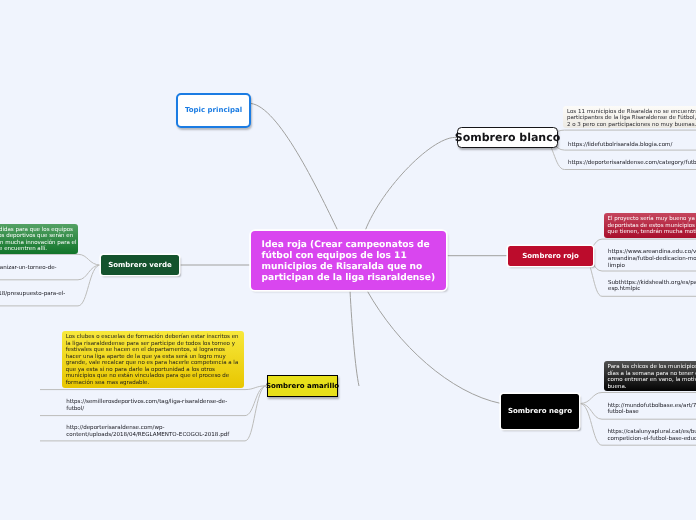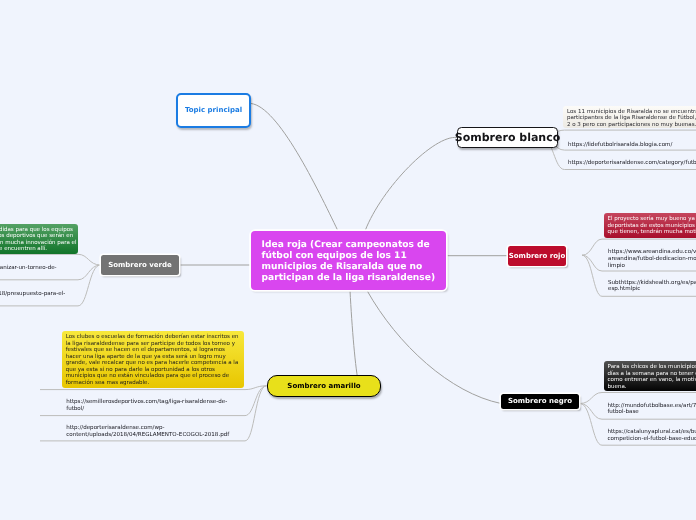--- a/index.html
+++ b/index.html
@@ -22,34 +22,34 @@
             line-height:10.9px;white-space:normal;text-align:left;
             justify-content:flex-start;align-items:flex-start;
             padding:8.9px 6px 0 10.6px;
             box-shadow:0 0 0 1.8px #ffffff, 1.2px 2px 2px rgba(0,0,0,.22);}
 
   .n-blanco{left:457px;top:127px;width:101px;height:21.4px;background:#ffffff;
             border:1.8px solid #151518;border-radius:4.5px;color:#151518;
             font-weight:bold;font-size:11px;
             box-shadow:1px 2px 2px rgba(0,0,0,.28);}
 
-  .n-rojo{left:508px;top:246px;width:58px;height:20px;border-radius:2.5px;
+  .n-rojo{left:508px;top:246px;width:85px;height:20px;border-radius:2.5px;
           background:#bc0c2c;color:#ffffff;font-weight:bold;font-size:7px;
           box-shadow:0 0 0 1.6px #fff, 1.2px 2px 1.6px rgba(0,0,0,.3);}
 
   .n-verde{left:101px;top:255px;width:78px;height:20px;border-radius:2.5px;
-           background:#737373;color:#ffffff;font-weight:bold;font-size:7px;
+           background:#14532d;color:#ffffff;font-weight:bold;font-size:7px;
            box-shadow:0 0 0 1.6px #fff, 1.2px 2px 1.6px rgba(0,0,0,.3);}
 
-  .n-amarillo{left:267px;top:375px;width:114px;height:22px;border-radius:10px;
+  .n-amarillo{left:267px;top:375px;width:71px;height:22px;border-radius:0;
               background:#e8e01a;border:1.8px solid #000;color:#000;
               font-weight:bold;font-size:7px;
               box-shadow:1px 2px 2px rgba(0,0,0,.3);}
 
-  .n-negro{left:501px;top:394px;width:78px;height:15px;border-radius:2.5px;
+  .n-negro{left:501px;top:394px;width:78px;height:35px;border-radius:2.5px;
            background:#000000;color:#ffffff;font-weight:bold;font-size:7px;
            box-shadow:0 0 0 1.6px #fff, 1.2px 2px 1.6px rgba(0,0,0,.3);}
 
   
   .note{position:absolute;box-sizing:border-box;font-size:5.5px;line-height:6.5px;
         padding:3.1px 4.2px 0.1px 3.6px;border-radius:3px;white-space:normal;z-index:4;overflow:hidden;}
   .note-white{background:linear-gradient(180deg,#fcfbf8 0%,#edeae3 100%);color:#27272e;}
   .note-red{background:linear-gradient(180deg,#c5465e 0%,#a80f2c 100%);color:#fff;}
   .note-green{background:linear-gradient(180deg,#54a164 0%,#11742a 100%);color:#fff;padding-right:0.4px;}
   .note-yellow{background:linear-gradient(180deg,#f7e83c 0%,#e8c600 100%);color:#1b1b1b;}

